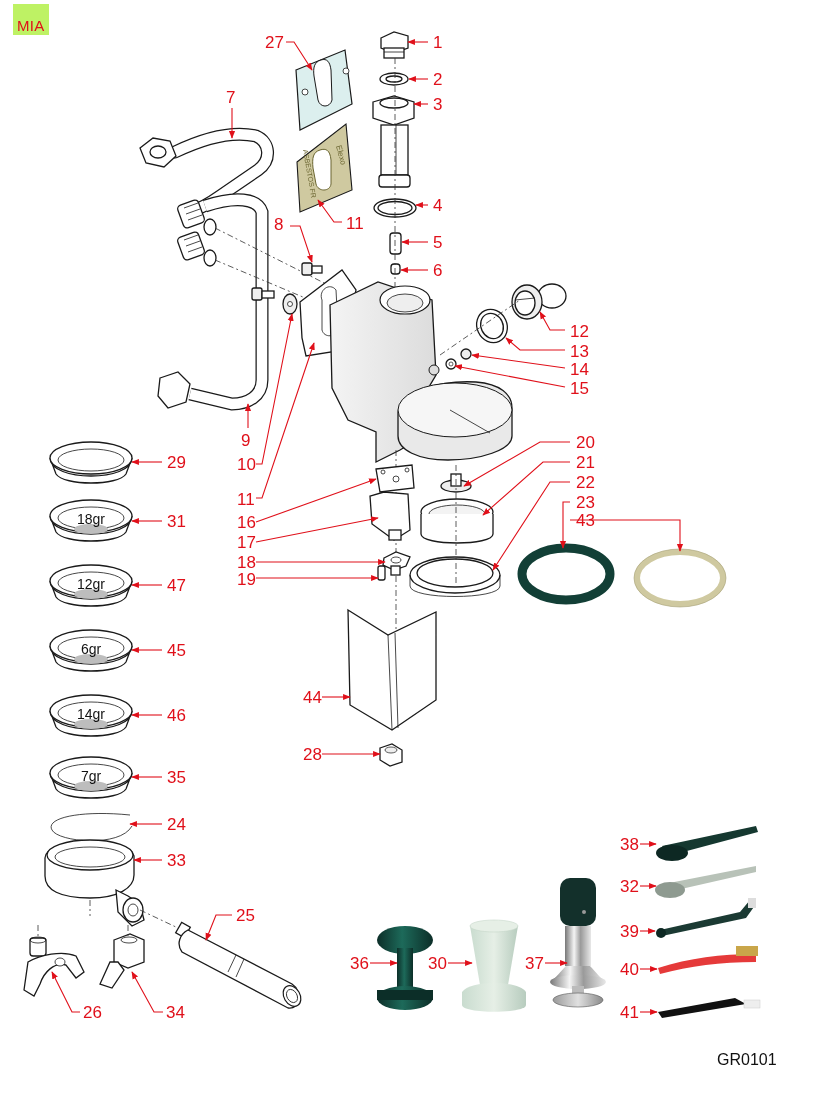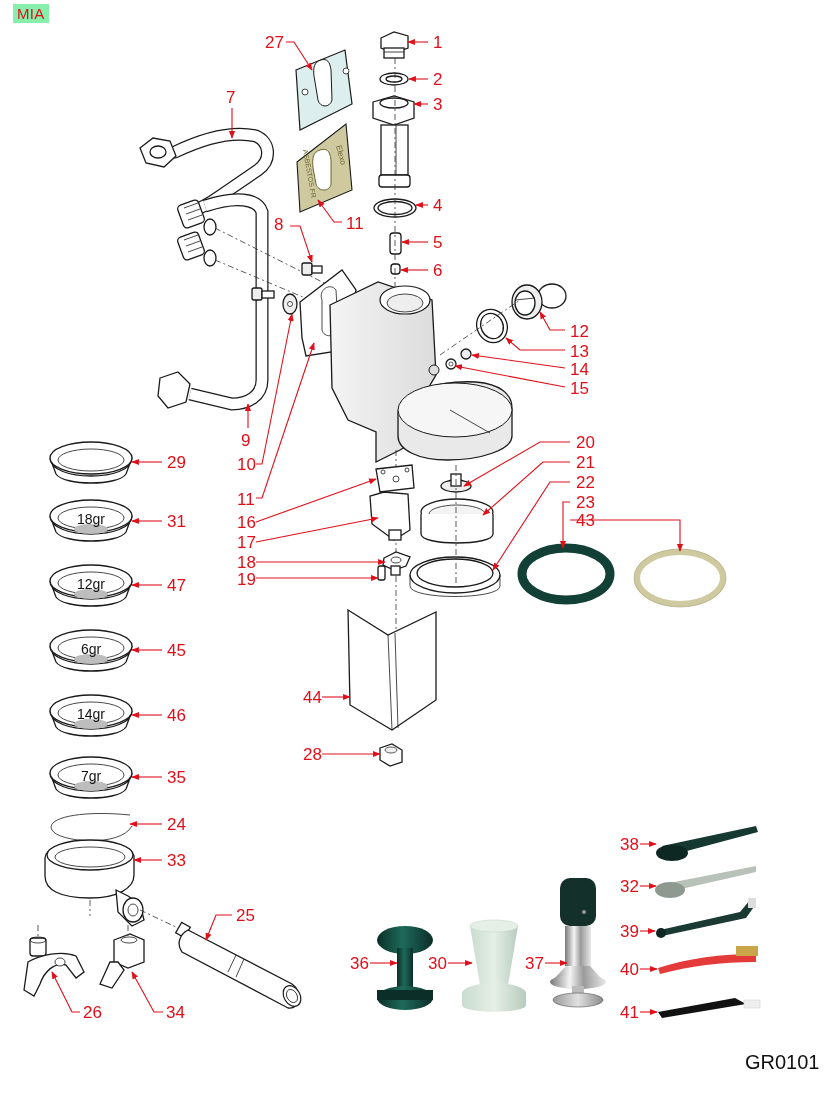--- a/index.html
+++ b/index.html
@@ -1,19 +1,19 @@
 <!DOCTYPE html>
 <html><head>
 <meta charset="utf-8">
 <style>
   html, body { margin:0; padding:0; background:#ffffff; }
   body { width:826px; height:1097px; position:relative; overflow:hidden; font-family:"Liberation Sans", sans-serif; }
   #stage { position:absolute; left:0; top:0; width:826px; height:1097px; }
-  .badge { position:absolute; left:13px; top:4px; background:#86efac; color:#e0101a; font-size:15px; padding:1px 4px 0 4px; line-height:18px; letter-spacing:0.3px; }
-  .code { position:absolute; left:717px; top:1051px; color:#111; font-size:20px;margin-left:28px; }
+  .badge { position:absolute; left:13px; top:4px; background:#bef264; color:#e0101a; font-size:15px; padding:13px 4px 0 4px; line-height:18px; letter-spacing:0.3px; }
+  .code { position:absolute; left:717px; top:1051px; color:#111; font-size:16px; }
   svg text.lbl { fill:#e0101a; font-size:17px; font-family:"Liberation Sans", sans-serif; }
   svg text.gr { fill:#111; font-size:14px; font-family:"Liberation Sans", sans-serif; }
   .ld { stroke:#e0101a; stroke-width:1.1; fill:none; }
   .part { stroke:#1a1a1a; stroke-width:1.3; fill:#ffffff; }
   .partg { stroke:#1a1a1a; stroke-width:1.3; fill:#eeeeee; }
   .thin { stroke:#1a1a1a; stroke-width:0.8; fill:none; }
   .dash { stroke:#333; stroke-width:0.8; stroke-dasharray:6 3 2 3; fill:none; }
 </style>
 </head>
 <body>

